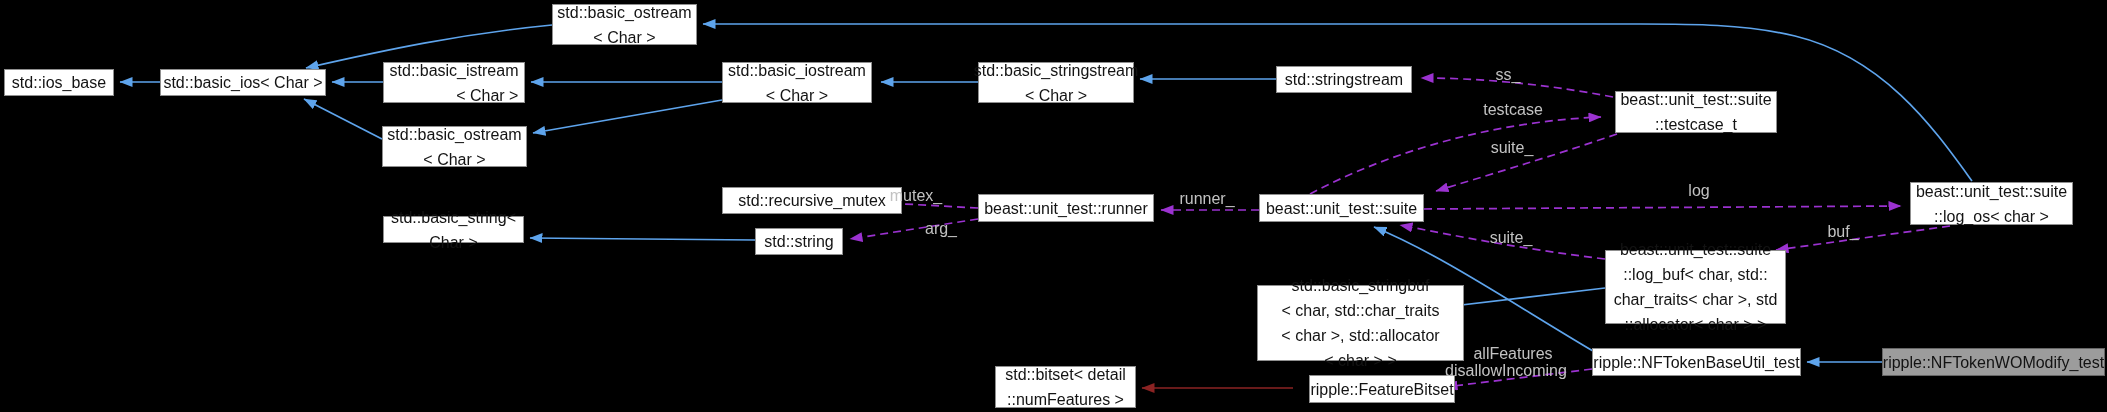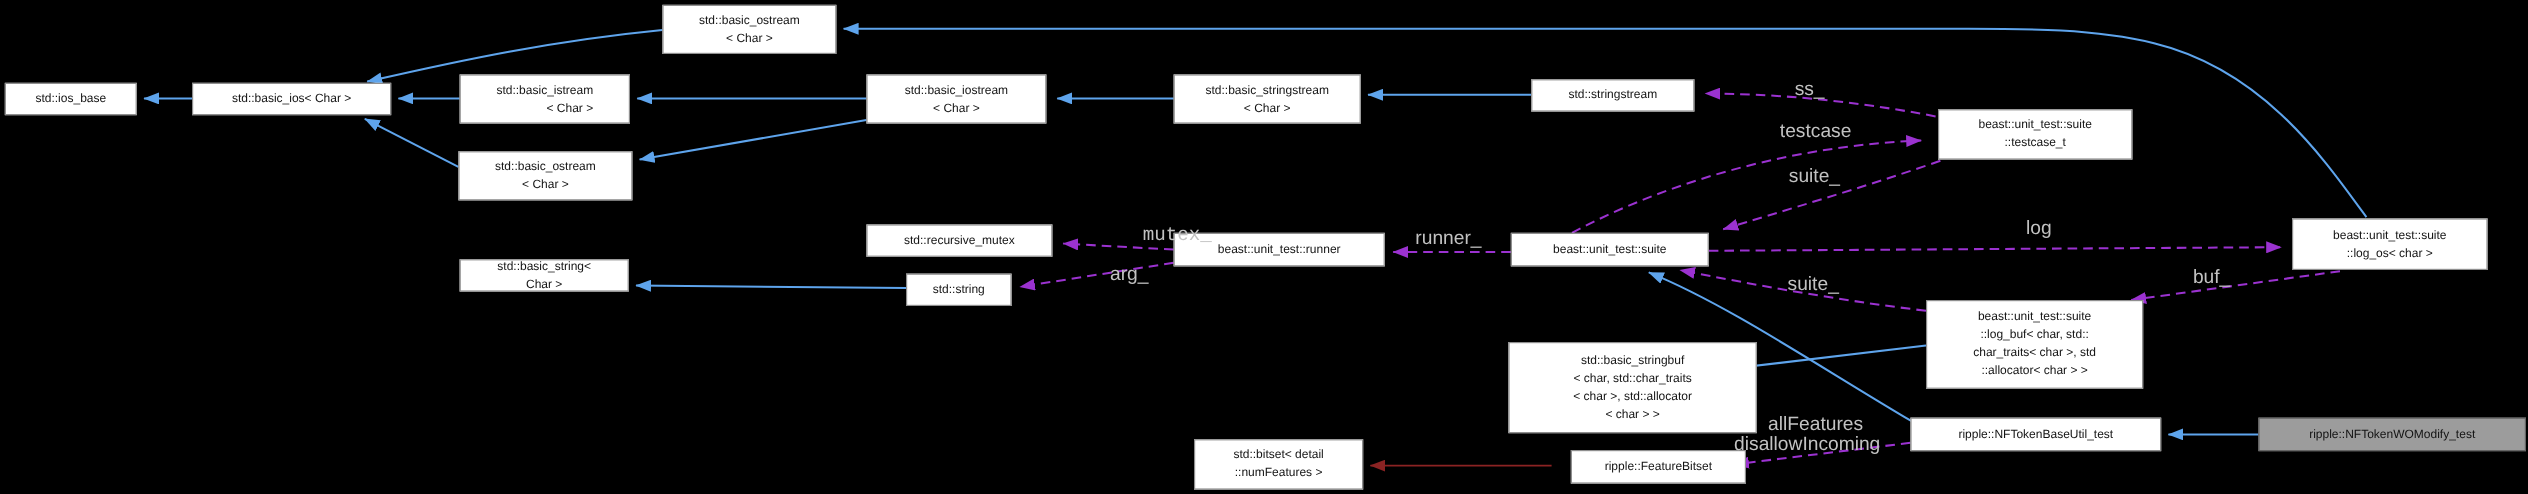--- a/index.html
+++ b/index.html
@@ -9,21 +9,21 @@
   }
   #edges{position:absolute;left:0;top:0;}
   .e-inherit{fill:none;stroke:var(--c-inherit);stroke-width:1.7px;}
   .e-usage{fill:none;stroke:var(--c-usage);stroke-width:1.7px;stroke-dasharray:8 5;}
   .e-priv{fill:none;stroke:var(--c-priv);stroke-width:1.6px;}
   .node{
     position:absolute;box-sizing:border-box;
     background:var(--c-node-bg);border:1.4px solid var(--c-node-border);
     color:var(--c-node-text);
     display:flex;align-items:center;justify-content:center;text-align:center;
-    font-size:10px;line-height:15px;white-space:pre-line;
+    font-size:16px;line-height:25px;white-space:pre-line;
     cursor:pointer;
   }
   .node.hl{background:var(--c-hl-bg);border-color:var(--c-hl-border);cursor:default;}
   .elabel{
     position:absolute;transform:translate(-50%,-50%);
     color:var(--c-label);font-size:16px;white-space:nowrap;
   }
 </style>
 </head>
 <body>
@@ -76,21 +76,21 @@
 &lt; Char &gt;</div>
     <div class="node" style="left: 552px; top: 4px; width: 145px; height: 41px;">std::basic_ostream
 &lt; Char &gt;</div>
     <div class="node" style="left: 382px; top: 126px; width: 145px; height: 41px;">std::basic_ostream
 &lt; Char &gt;</div>
     <div class="node" style="left: 722px; top: 62px; width: 150px; height: 41px;">std::basic_iostream
 &lt; Char &gt;</div>
     <div class="node" style="left: 978px; top: 62px; width: 156px; height: 41px;">std::basic_stringstream
 &lt; Char &gt;</div>
     <div class="node" style="left: 1276px; top: 66px; width: 136px; height: 27px;">std::stringstream</div>
-    <div class="node" style="left: 722px; top: 187px; width: 155px; height: 27px;">std::recursive_mutex</div>
+    <div class="node" style="left: 722px; top: 187px; width: 180px; height: 27px;">std::recursive_mutex</div>
     <div class="node" style="left: 383px; top: 216px; width: 141px; height: 27px;">std::basic_string&lt;
 Char &gt;</div>
     <div class="node" style="left: 755px; top: 228px; width: 88px; height: 27px;">std::string</div>
     <div class="node" style="left: 978px; top: 194px; width: 176px; height: 28px;">beast::unit_test::runner</div>
     <div class="node" style="left: 1259px; top: 194px; width: 165px; height: 28px;">beast::unit_test::suite</div>
     <div class="node" style="left: 1615px; top: 91px; width: 162px; height: 42px;">beast::unit_test::suite
 ::testcase_t</div>
     <div class="node" style="left: 1910px; top: 182px; width: 163px; height: 43px;">beast::unit_test::suite
 ::log_os&lt; char &gt;</div>
     <div class="node" style="left: 1605px; top: 250px; width: 181px; height: 74px;">beast::unit_test::suite
@@ -99,21 +99,21 @@
 ::allocator&lt; char &gt; &gt;</div>
     <div class="node" style="left: 1257px; top: 285px; width: 207px; height: 76px;">std::basic_stringbuf
 &lt; char, std::char_traits
 &lt; char &gt;, std::allocator
 &lt; char &gt; &gt;</div>
     <div class="node" style="left: 995px; top: 366px; width: 141px; height: 42px;">std::bitset&lt; detail
 ::numFeatures &gt;</div>
     <div class="node" style="left: 1293px; top: 375px; width: 146px; height: 28px; margin-left: 16px;">ripple::FeatureBitset</div>
     <div class="node" style="left: 1592px; top: 348px; width: 209px; height: 28px;">ripple::NFTokenBaseUtil_test</div>
     <div class="node hl" style="left: 1882px; top: 348px; width: 223px; height: 28px;">ripple::NFTokenWOModify_test</div>
-    <div class="elabel" style="left: 981px; top: 196px; font-family: Liberation Mono, monospace;">mutex_</div>
+    <div class="elabel" style="left: 916px; top: 196px;">mutex_</div>
     <div class="elabel" style="left: 941px; top: 229px;">arg_</div>
     <div class="elabel" style="left: 1207px; top: 199px;">runner_</div>
     <div class="elabel" style="left: 1508px; top: 75px;">ss_</div>
     <div class="elabel" style="left: 1513px; top: 110px;">testcase</div>
     <div class="elabel" style="left: 1512px; top: 148px;">suite_</div>
     <div class="elabel" style="left: 1511px; top: 238px;">suite_</div>
     <div class="elabel" style="left: 1699px; top: 191px;">log</div>
     <div class="elabel" style="left: 1843px; top: 232px;">buf_</div>
     <div class="elabel" style="left: 1513px; top: 354px;">allFeatures</div>
     <div class="elabel" style="left: 1506px; top: 371px;">disallowIncoming</div>

